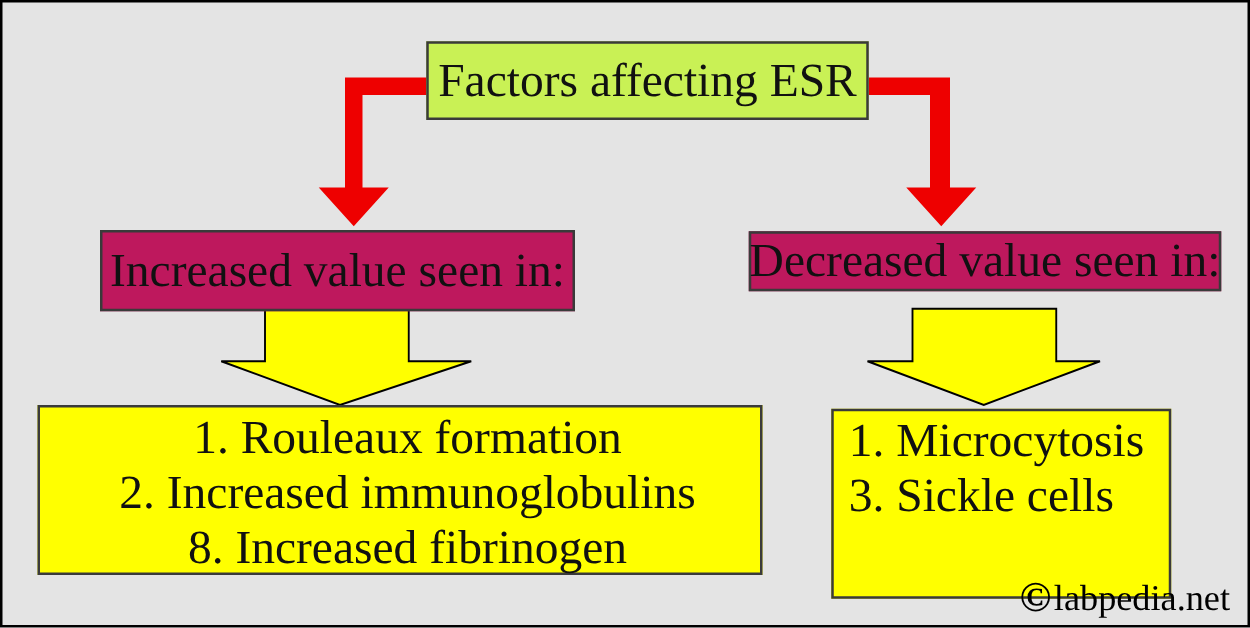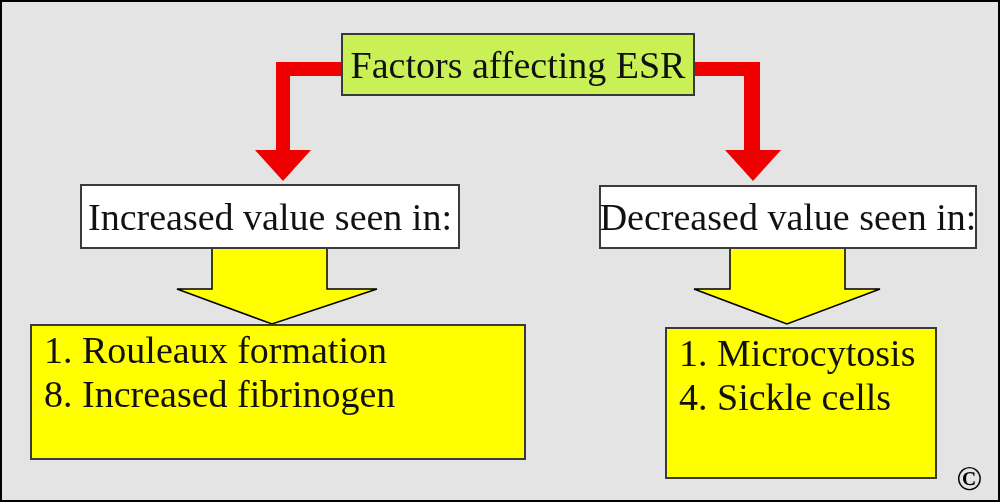--- a/index.html
+++ b/index.html
@@ -29,38 +29,38 @@
   }
   .title-box {
     left: 339px; top: 31px;
     width: 354px; height: 63px;
     background: #c9f155;
     border: 2px solid #3a3a3a;
     font-size: 38px;
     white-space: nowrap;
   }
   .header-box {
-    background: #ffffff;
+    background: #be185d;
     border: 2px solid #3a3a3a;
     font-size: 38px;
     white-space: nowrap;
   }
   .header-left { left: 78px; top: 182px; width: 380px; height: 65px; }
-  .header-right { left: 597px; top: 183px; width: 378px; height: 64px; }
+  .header-right { left: 597px; top: 183px; width: 378px; height: 48px; }
   .list-box {
     position: absolute;
     box-sizing: border-box;
     background: #ffff00;
     border: 2px solid #3a3a3a;
     font-size: 38px;
     line-height: 44px;
     padding: 2px 0 0 12px;
     white-space: nowrap;
   }
-  .list-left { left: 28px; top: 322px; width: 496px; height: 136px; }
+  .list-left { left: 28px; top: 322px; width: 580px; height: 136px; text-align: center; }
   .list-right { left: 663px; top: 325px; width: 272px; height: 152px; }
   .list-line { white-space: nowrap; }
   .watermark {
     position: absolute;
     right: 14px; bottom: 4px;
     display: flex;
     align-items: center;
     font-size: 29px;
     color: #000;
   }
@@ -94,25 +94,27 @@
   <div class="box header-box header-left">
     <span>Increased value seen in:</span>
   </div>
 
   <div class="box header-box header-right">
     <span>Decreased value seen in:</span>
   </div>
 
   <div class="list-box list-left">
     <div class="list-line">1. Rouleaux formation</div>
+    <div class="list-line">2. Increased immunoglobulins</div>
     <div class="list-line">8. Increased fibrinogen</div>
   </div>
 
   <div class="list-box list-right">
     <div class="list-line">1. Microcytosis</div>
-    <div class="list-line">4. Sickle cells</div>
+    <div class="list-line">3. Sickle cells</div>
   </div>
 
   <div class="watermark">
     <span class="copyright-icon">©</span>
+    <span>labpedia.net</span>
   </div>
 
 </div>
 
 </body></html>

